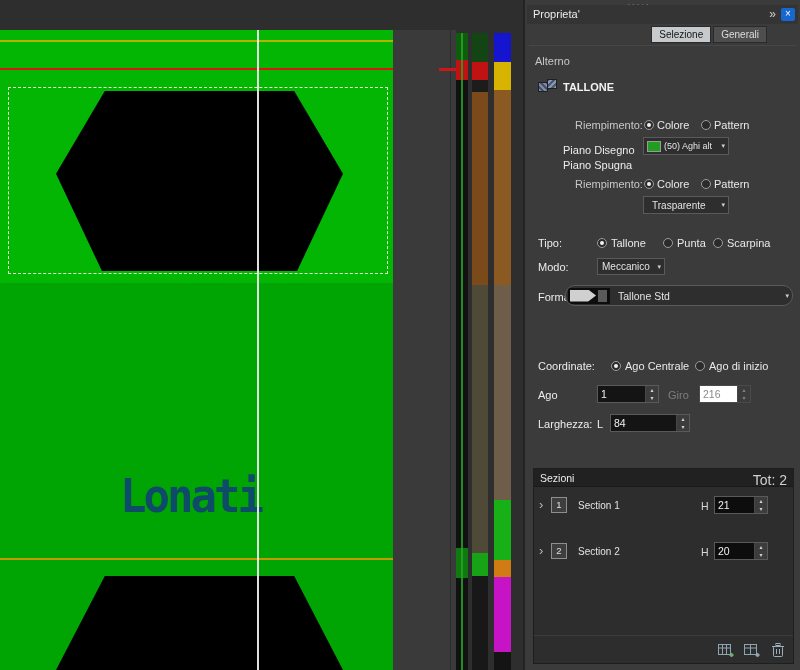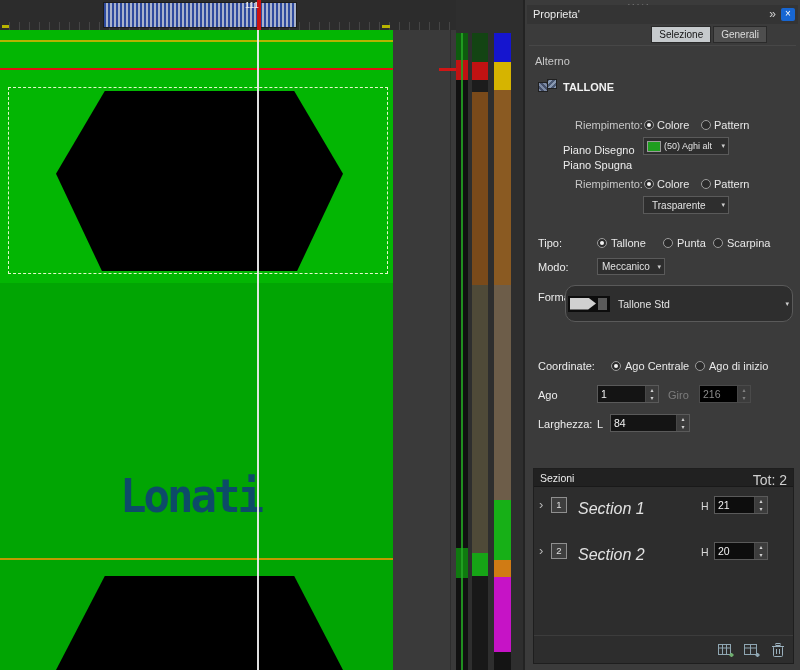--- a/index.html
+++ b/index.html
@@ -87,53 +87,45 @@
   .dd4-text{margin-left:8px;}
 
   .btn{position:absolute;background:linear-gradient(#6b8492,#536c7a);border:1px solid #394f5c;
     color:#f2f2f2;font-size:11px;text-align:center;line-height:18px;border-radius:1px;cursor:pointer;}
 
   .spin{position:absolute;display:flex;background:#141414;border:1px solid #5a5a5a;}
   .spin input{flex:1;min-width:0;background:transparent;border:none;color:#f0f0f0;font-size:10.5px;
     padding:0 3px;font-family:inherit;outline:none;}
   .spin .btns{width:13px;display:flex;flex-direction:column;border-left:1px solid #474747;background:#3c3c3c;}
   .spin .btns span{flex:1;font-size:6px;line-height:8px;text-align:center;color:#d2d2d2;cursor:pointer;}
-  .spin.disabled{background:#000000;border-color:#4a4a4a;}
+  .spin.disabled{background:#ffffff;border-color:#4a4a4a;}
   .spin.disabled input{color:#8a8a8a;}
   .spin.disabled .btns span{color:#808080;}
 
   .sez{position:absolute;left:8px;top:468px;width:261px;height:196px;background:#2d2d2d;border:1px solid #1e1e1e;}
   .sez-header{position:absolute;left:0;right:0;top:0;height:18px;background:#212121;border-bottom:1px solid #191919;}
   .sez-title{position:absolute;left:6px;top:3px;font-size:10.5px;color:#ececec;}
   .sez-total{position:absolute;right:6px;top:3px;font-size:14px;color:#cfcfcf;}
   .sez-row{position:absolute;left:0;right:0;height:22px;}
   .row1{top:26px;} .row2{top:72px;}
   .exp{position:absolute;left:5px;top:2px;color:#b8b8b8;font-size:13px;cursor:pointer;}
   .idx{position:absolute;left:17px;top:2px;width:16px;height:16px;background:#3e3e3e;border:1px solid #8f8f8f;
     color:#e0e0e0;font-size:9.5px;text-align:center;line-height:14px;}
-  .sname{position:absolute;left:44px;top:5px;font-size:16px;color:#e2e2e2;font-style:italic;}
+  .sname{position:absolute;left:44px;top:5px;font-size:10px;color:#e2e2e2;}
   .hlab{position:absolute;left:167px;top:5px;font-size:10.5px;color:#dadada;}
   .sez-row .spin{left:180px;top:1px;width:54px;height:18px;background:#0d0d0d;}
   .sez-footer{position:absolute;left:0;right:0;bottom:0;height:28px;border-top:1px solid #3c3c3c;}
   .ficon{position:absolute;top:6px;cursor:pointer;}
   .f1{right:58px;} .f2{right:32px;} .f3{right:8px;}
 </style>
 </head>
 <body>
 
 <div id="app">
 
-  <div class="ruler">
-    <div class="ruler-ticks"></div>
-    <div class="ruler-band"></div>
-    <div class="ruler-num">111</div>
-    <div class="ruler-red"></div>
-    <div class="rmark m1"></div>
-    <div class="rmark m2"></div>
-  </div>
 
   <div class="canvas">
     <div class="green-top"></div>
     <div class="hline yellow1"></div>
     <div class="hline red1"></div>
     <div class="hex-top"></div>
     <div class="selection"></div>
     <div class="hline yellow2"></div>
     <div class="hex-bottom"></div>
     <div class="logo">Lonati</div>
@@ -224,21 +216,21 @@
     <span class="radio" style="left:188px;top:238px;"></span>
     <span class="rlabel" style="left:202px;top:237px;">Scarpina</span>
 
     <div class="lbl bright" style="left:13px;top:261px;">Modo:</div>
     <div class="dd" style="left:72px;top:258px;width:68px;height:17px;text-align:center;">
       <span class="dd-text md" style="margin-left:4px;">Meccanico</span>
       <span class="dd-arrow">▾</span>
     </div>
 
     <div class="lbl bright" style="left:13px;top:291px;">Forma:</div>
-    <div class="dd" style="left:40px;top:285px;width:228px;height:37px;border-radius:10px;">
+    <div class="dd" style="left:40px;top:285px;width:228px;height:21px;border-radius:10px;">
       <span class="thumb"></span>
       <span class="dd-text lg dd4-text">Tallone Std</span>
       <span class="dd-arrow">▾</span>
     </div>
 
 
     <div class="lbl bright" style="left:13px;top:360px;">Coordinate:</div>
     <span class="radio checked" style="left:86px;top:361px;"></span>
     <span class="rlabel" style="left:100px;top:360px;">Ago Centrale</span>
     <span class="radio" style="left:170px;top:361px;"></span>

